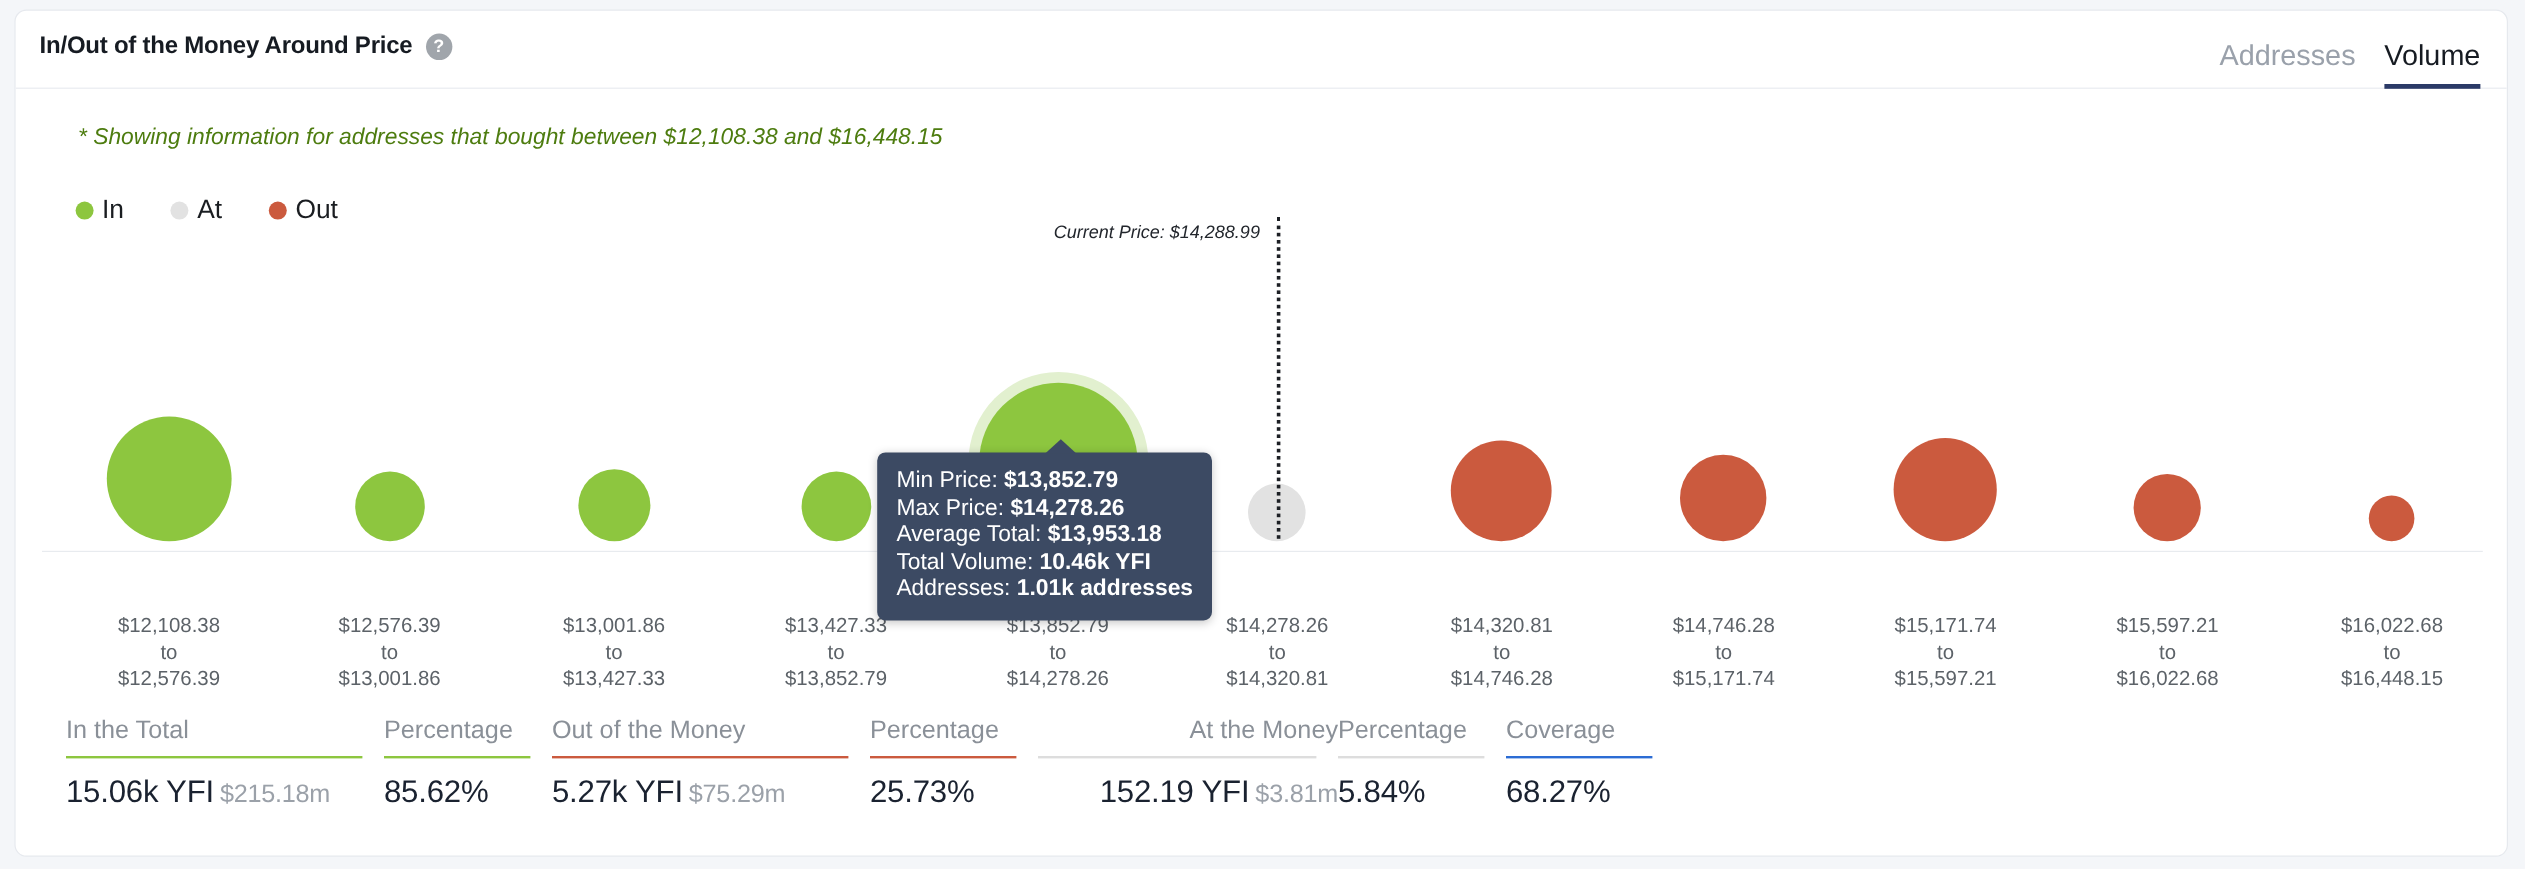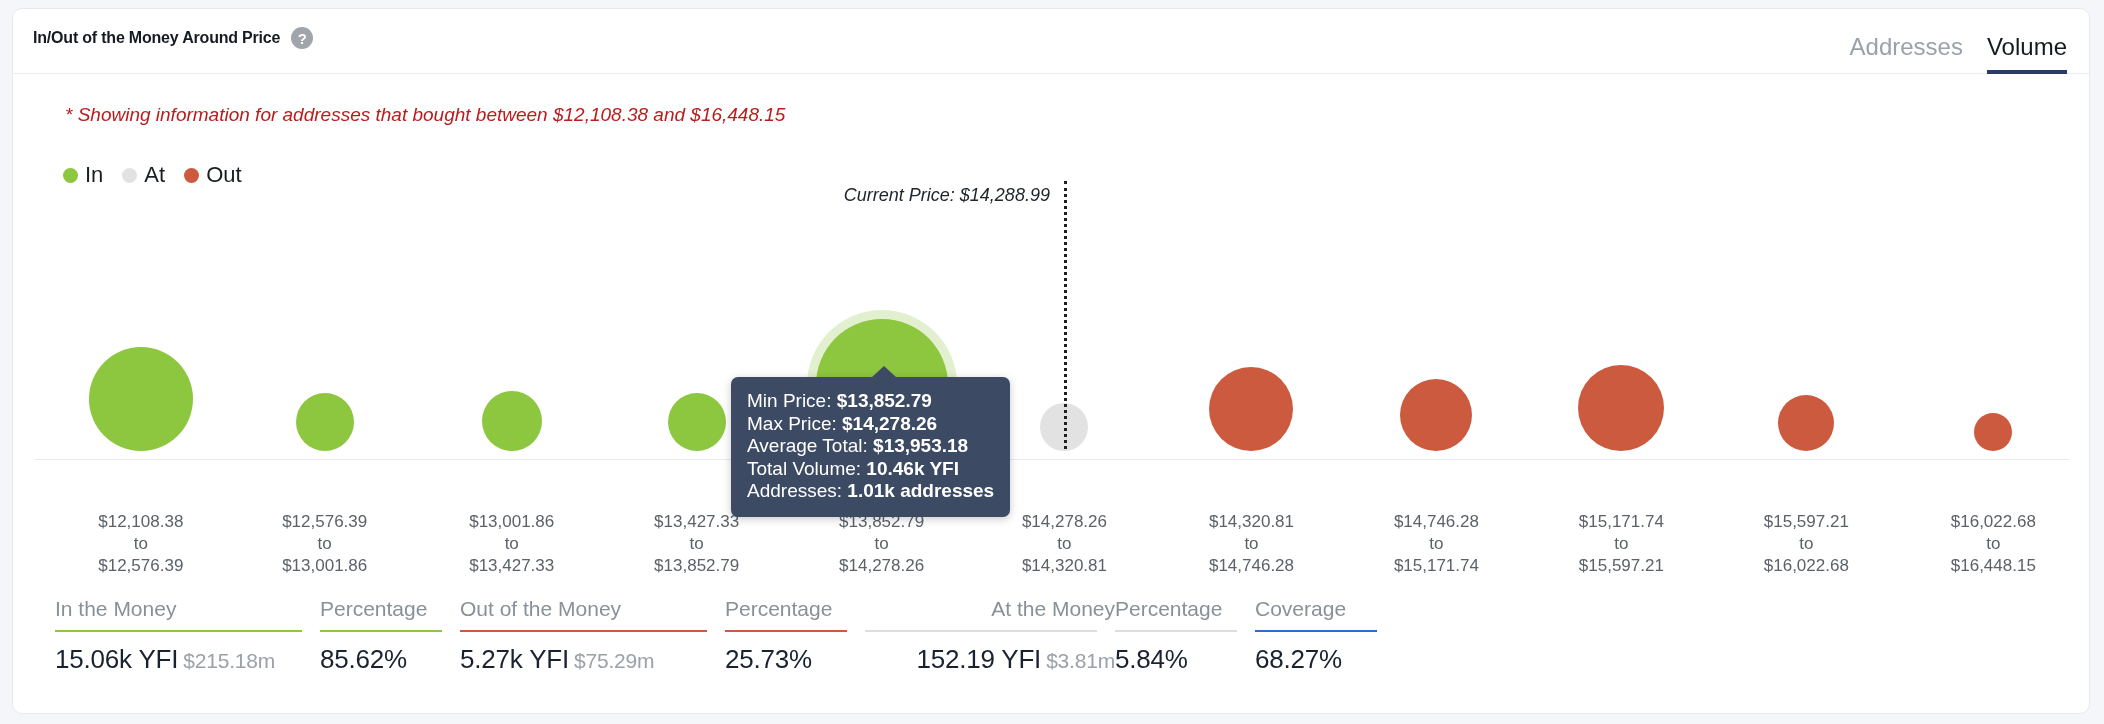--- a/index.html
+++ b/index.html
@@ -32,21 +32,21 @@
   }
   .title-wrap {
     position: absolute;
     left: 20px;
     top: 18px;
     display: flex;
     align-items: center;
     gap: 11px;
   }
   .card-title {
-    font-size: 16px;
+    font-size: 20px;
     font-weight: 700;
     color: #161b22;
     letter-spacing: -0.2px;
     white-space: nowrap;
   }
   .help-icon {
     width: 22px;
     height: 22px;
     border-radius: 50%;
     background: #a0a5ab;
@@ -82,31 +82,31 @@
     color: #161b22;
     border-bottom-color: #2b3a67;
   }
   
   .note {
     position: absolute;
     left: 52px;
     top: 95px;
     font-size: 19px;
     font-style: italic;
-    color: #b91c1c;
+    color: #4d7c0f;
     white-space: nowrap;
   }
   
   .legend {
     position: absolute;
     left: 50px;
     top: 155px;
     display: flex;
     align-items: center;
-    gap: 1px;
+    gap: 21px;
   }
   .legend-item {
     display: flex;
     align-items: center;
     gap: 7px;
     margin-right: 18px;
   }
   .legend-dot {
     width: 15px;
     height: 15px;
@@ -149,21 +149,21 @@
   .axis-line {
     position: absolute;
     left: 22px;
     right: 22px;
     top: 250px;
     height: 1px;
     background: #e8ebef;
   }
   .current-price-label {
     position: absolute;
-    font-size: 18px;
+    font-size: 15px;
     font-style: italic;
     color: #22262c;
     white-space: nowrap;
     transform: translateX(-100%);
   }
   .dotted-line {
     position: absolute;
     width: 0;
     border-left: 3px dotted #1c1f24;
   }
@@ -363,21 +363,21 @@
     <div class="tooltip-arrow"></div>
   <div><span>Min Price: </span><b>$13,852.79</b></div>
       <div><span>Max Price: </span><b>$14,278.26</b></div>
       <div><span>Average Total: </span><b>$13,953.18</b></div>
       <div><span>Total Volume: </span><b>10.46k YFI</b></div>
       <div><span>Addresses: </span><b>1.01k addresses</b></div>
     </div>
 
   <div class="stats" id="stats">
       <div class="stat" style="width: 265px;">
-        <div class="stat-label">In the Money</div>
+        <div class="stat-label">In the Total</div>
         <div class="stat-underline" style="background: rgb(141, 198, 63); width: 247px;"></div>
         <div class="stat-value">15.06k YFI<span class="stat-sub">$215.18m</span></div>
       </div>
       <div class="stat" style="width: 140px;">
         <div class="stat-label">Percentage</div>
         <div class="stat-underline" style="background: rgb(141, 198, 63); width: 122px;"></div>
         <div class="stat-value">85.62%</div>
       </div>
       <div class="stat" style="width: 265px;">
         <div class="stat-label">Out of the Money</div>

